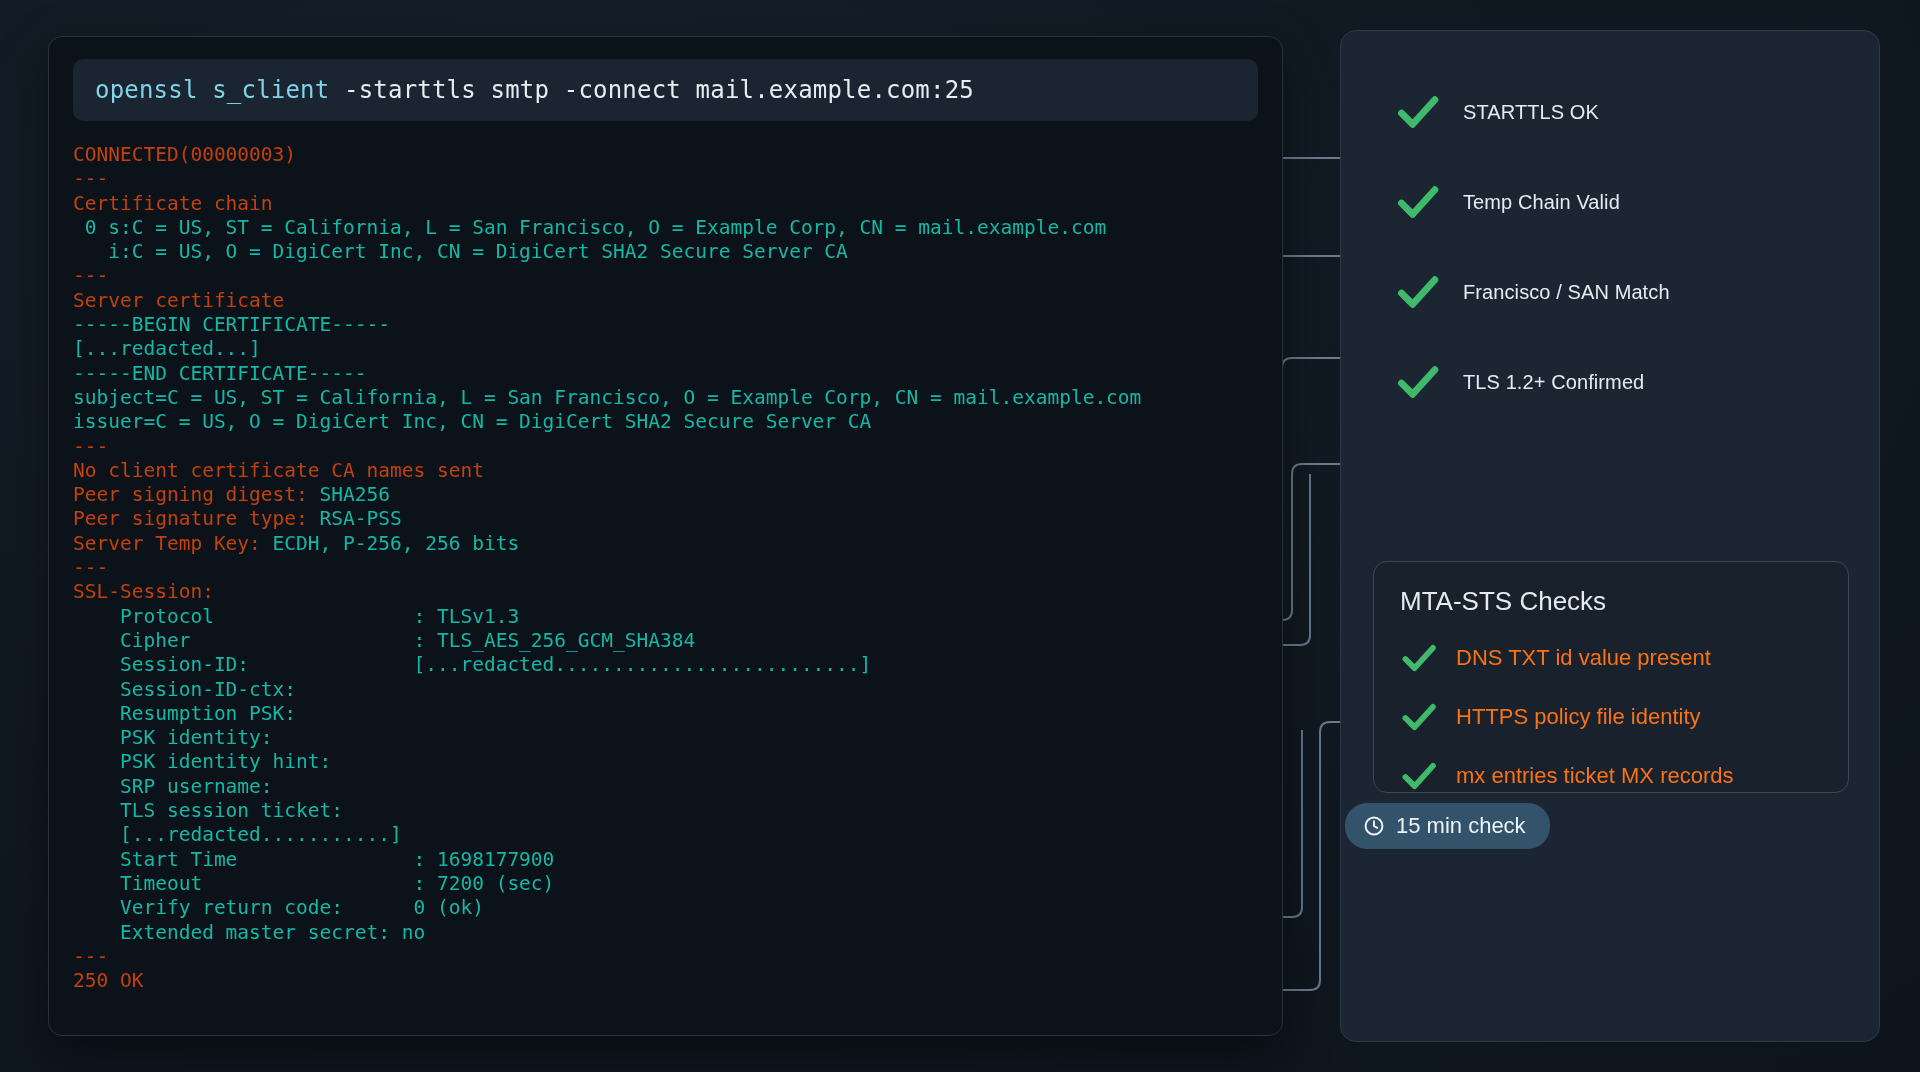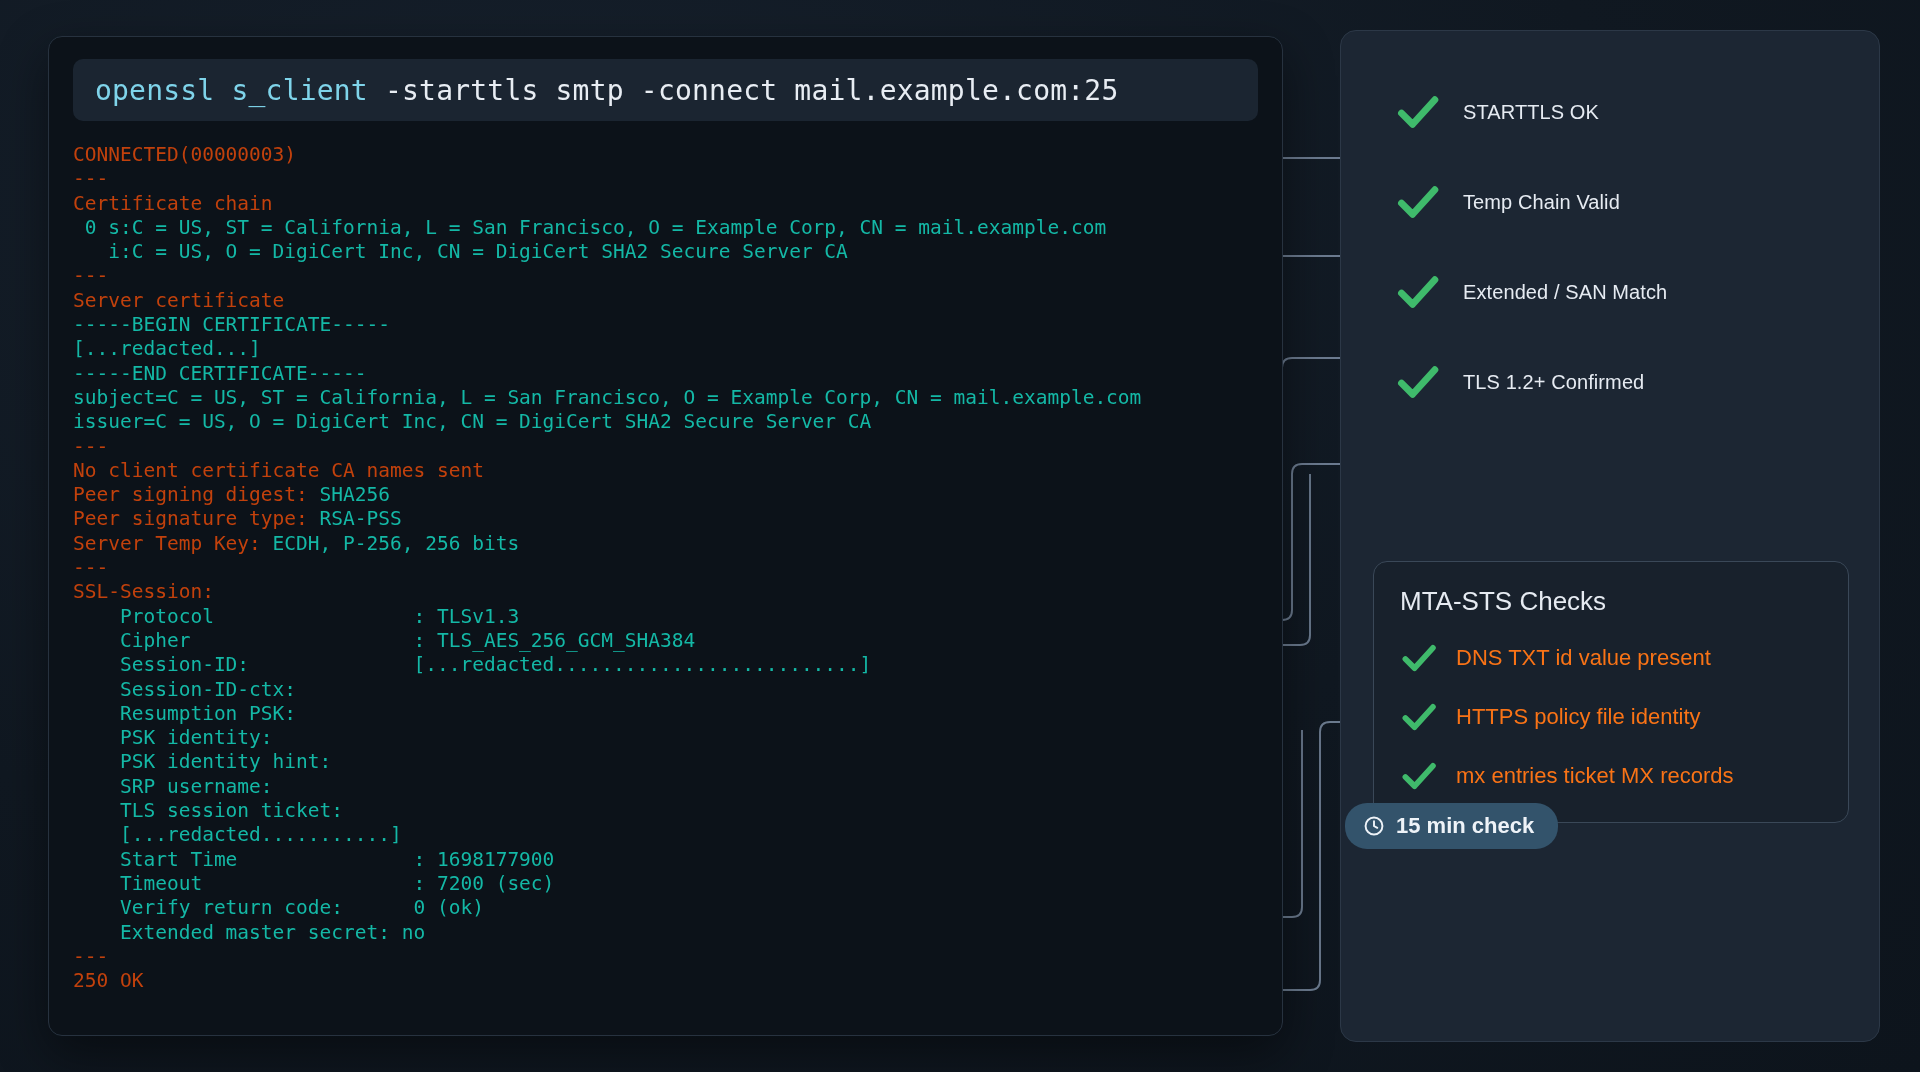--- a/index.html
+++ b/index.html
@@ -29,21 +29,21 @@
   #command-bar {
     height: 62px;
     background: #1b2531;
     border-radius: 10px;
     display: flex; align-items: center;
     padding: 0 22px;
     margin-bottom: 22px;
   }
   #command-text {
     font-family: "DejaVu Sans Mono", "Liberation Mono", monospace;
-    font-size: 28px;
+    font-size: 24px;
     letter-spacing: .2px;
     color: #e8edf3;
     white-space: pre;
   }
   #command-text .kw { color: #7fd4ea; }
 
   #terminal-output {
     font-family: "DejaVu Sans Mono", "Liberation Mono", monospace;
     font-size: 19.5px;
     line-height: 24.3px;
@@ -76,42 +76,41 @@
     color: #e6ebf2;
     font-weight: 400;
     letter-spacing: .1px;
     white-space: nowrap;
   }
   .tick { flex: 0 0 auto; }
 
   #mta-card {
     position: absolute;
     left: 32px; top: 530px;
-    width: 476px; height: 262px;
+    width: 476px; height: 232px;
     background: #18212c;
     border: 1px solid #3a4858;
     border-radius: 14px;
     padding: 24px 26px;
   }
   #mta-title {
     font-size: 26px; color: #e6ebf2;
     margin-bottom: 22px;
   }
   #mta-list { display: flex; flex-direction: column; gap: 21px; }
   .mta-row { display: flex; align-items: center; gap: 18px; }
   .mta-label { font-size: 22px; color: #f97316; white-space: nowrap; }
 
   #badge {
     position: absolute;
     left: 1345px; top: 803px;
     display: flex; align-items: center; gap: 11px;
     background: #33536b;
     border-radius: 22px;
     padding: 10px 24px 10px 18px;
-    font-weight: bold;
   }
   #badge-text { font-size: 22px; color: #eef3f8; white-space: nowrap; }
 
   
   #connectors { position: absolute; left: 0; top: 0; width: 1920px; height: 1072px; pointer-events: none; }
 </style>
 </head>
 <body>
 
 <div id="stage">
@@ -161,21 +160,21 @@
         <div class="check-row">
           <svg width="46" height="46" viewBox="0 0 24 24" class="tick">
             <path d="M3.4 12.6 L9.2 18.4 L20.8 5.6" stroke="#3fba6b" stroke-width="3.6" stroke-linecap="round" stroke-linejoin="round" fill="none"></path>
           </svg>
           <span class="check-label">Temp Chain Valid</span>
         </div>
         <div class="check-row">
           <svg width="46" height="46" viewBox="0 0 24 24" class="tick">
             <path d="M3.4 12.6 L9.2 18.4 L20.8 5.6" stroke="#3fba6b" stroke-width="3.6" stroke-linecap="round" stroke-linejoin="round" fill="none"></path>
           </svg>
-          <span class="check-label">Extended / SAN Match</span>
+          <span class="check-label">Francisco / SAN Match</span>
         </div>
         <div class="check-row">
           <svg width="46" height="46" viewBox="0 0 24 24" class="tick">
             <path d="M3.4 12.6 L9.2 18.4 L20.8 5.6" stroke="#3fba6b" stroke-width="3.6" stroke-linecap="round" stroke-linejoin="round" fill="none"></path>
           </svg>
           <span class="check-label">TLS 1.2+ Confirmed</span>
         </div>
       </div>
 
     <div id="mta-card">

